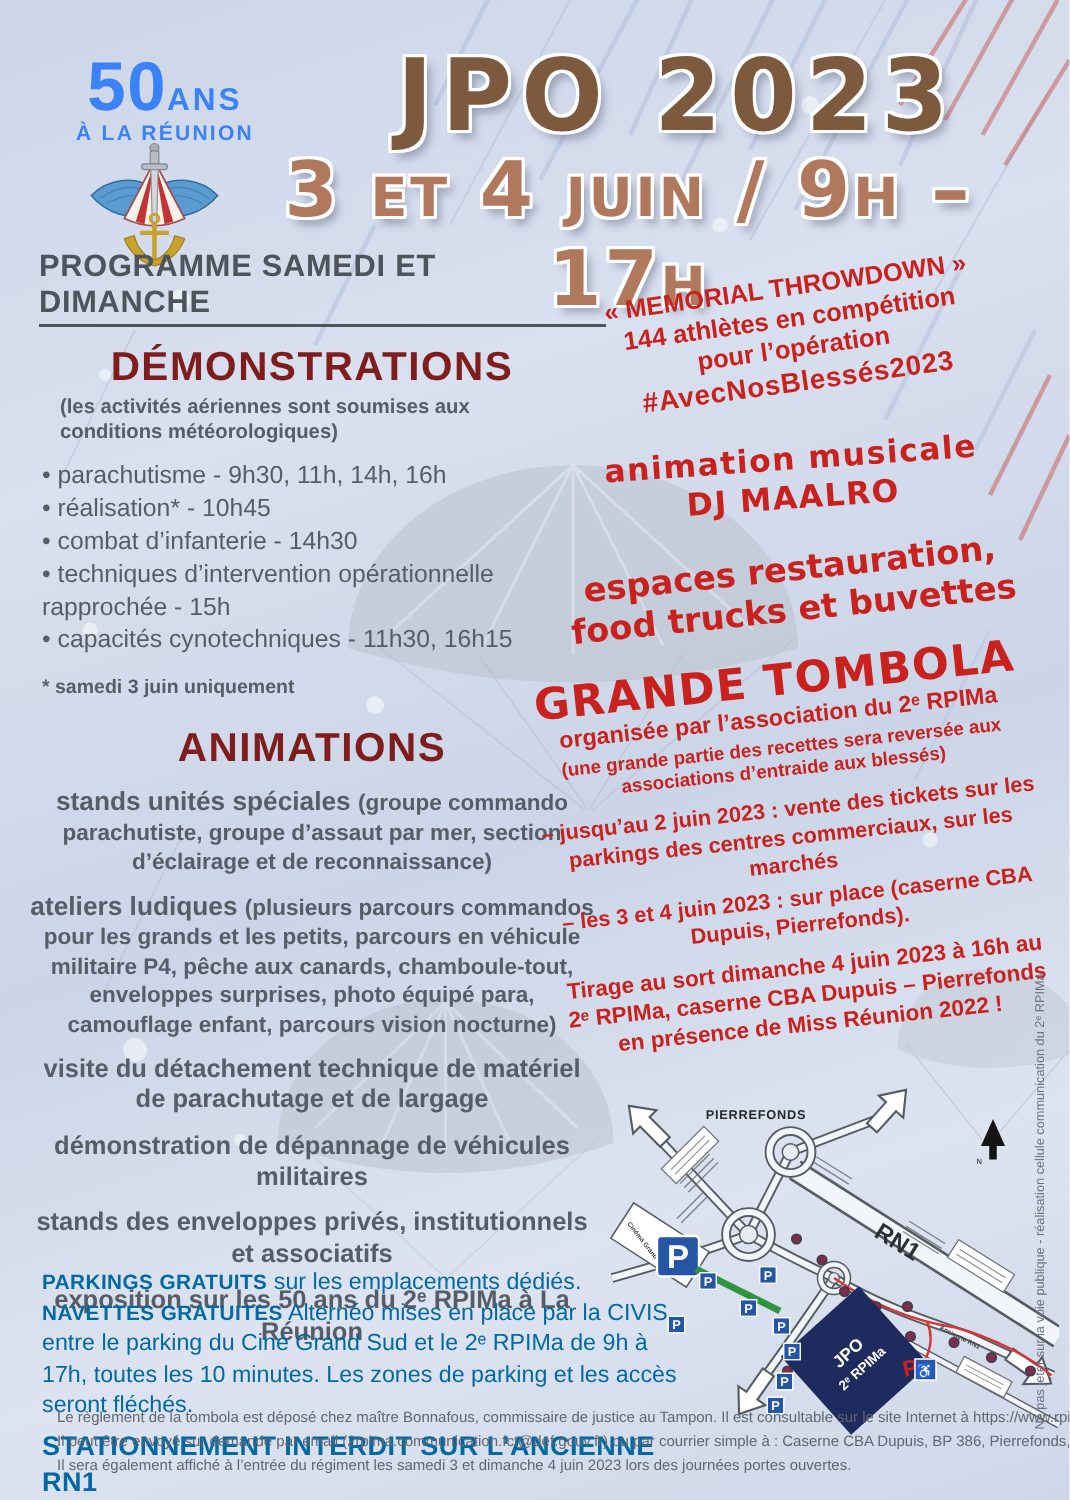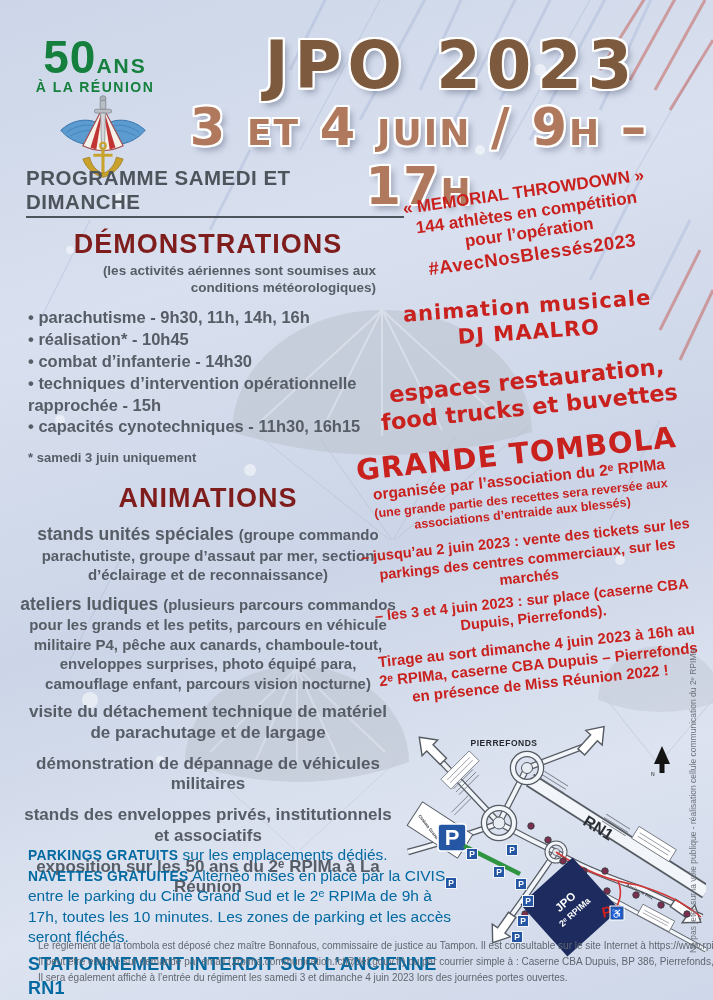--- a/index.html
+++ b/index.html
@@ -6,43 +6,43 @@
   body{
     width:713px;height:1000px;position:relative;overflow:hidden;
     font-family:"Liberation Sans",sans-serif;
     background:linear-gradient(163deg,#ccd6e8 0%,#d9e0ef 28%,#cbd5e7 55%,#dde3f0 78%,#ced7e9 100%);
   }
   .abs{position:absolute;}
   #bg-art{position:absolute;left:0;top:0;z-index:0;}
   .layer{z-index:2;}
 
   
-  .logo50{left:15px;top:38px;width:160px;text-align:center;color:#15803d;}
+  .logo50{left:30px;top:38px;width:160px;text-align:center;color:#3b82f6;}
   .logo50 .n{font-size:46px;font-weight:900;letter-spacing:1px;line-height:.85;}
   .logo50 .s{font-size:21px;font-weight:900;letter-spacing:2px;}
   .logo50 .loc{font-size:14px;font-weight:800;letter-spacing:1.5px;margin-top:1px;}
   .insignia{left:55px;top:92px;}
 
   .stencil{
     font-family:"DejaVu Sans",sans-serif;font-weight:800;
     text-shadow:-2px -2px 0 #fff,2px -2px 0 #fff,-2px 2px 0 #fff,2px 2px 0 #fff,
       0 -2px 0 #fff,0 2px 0 #fff,-2px 0 0 #fff,2px 0 0 #fff,4px 5px 6px rgba(40,50,80,.35);
   }
   .title{left:195px;right:5px;top:28px;text-align:center;color:#7d5a3e;
     font-size:64px;letter-spacing:6px;transform:scaleY(1.04);}
   .subtitle{left:130px;right:5px;top:98px;text-align:center;color:#b0785c;
     font-size:51px;letter-spacing:2px;font-variant:small-caps;}
 
   
   .leftcol{left:12px;top:166px;width:392px;color:#575d66;}
   .prog-head{font-size:20.5px;font-weight:800;color:#4e545b;letter-spacing:.5px;
     border-bottom:2.5px solid #4e545b;display:inline-block;padding-bottom:2px;margin:0 0 9px 14px;}
   .sec-title{font-size:27px;font-weight:800;color:#7f1d1d;text-align:center;letter-spacing:1px;margin:2px 0 3px 0;}
-  .demo-note{font-size:13.5px;font-weight:700;text-align:right;line-height:1.25;margin:0 28px 10px 28px;}
-  .bullets{padding:0 0 0 16px;font-size:16.5px;font-weight:700;line-height:1.33;}
+  .demo-note{font-size:13.5px;font-weight:700;text-align:left;line-height:1.25;margin:0 28px 10px 28px;}
+  .bullets{padding:0 0 0 16px;font-size:16.5px;font-weight:400;line-height:1.33;}
   .bullets div::before{content:"• ";}
   .foot-note{font-size:13px;font-weight:700;margin:12px 0 18px 16px;}
   .anim-item{font-weight:700;text-align:center;line-height:1.22;margin:0 6px 9px 6px;}
   .anim-item .lead{font-size:17.5px;}
   .anim-item .detail{font-size:15px;}
   .anim-item.solo{font-size:17px;margin-bottom:10px;}
 
   
   .rightcol{left:352px;top:182px;width:352px;color:#c9211e;text-align:center;}
   .red-rot{transform:rotate(-8deg);font-weight:800;}

